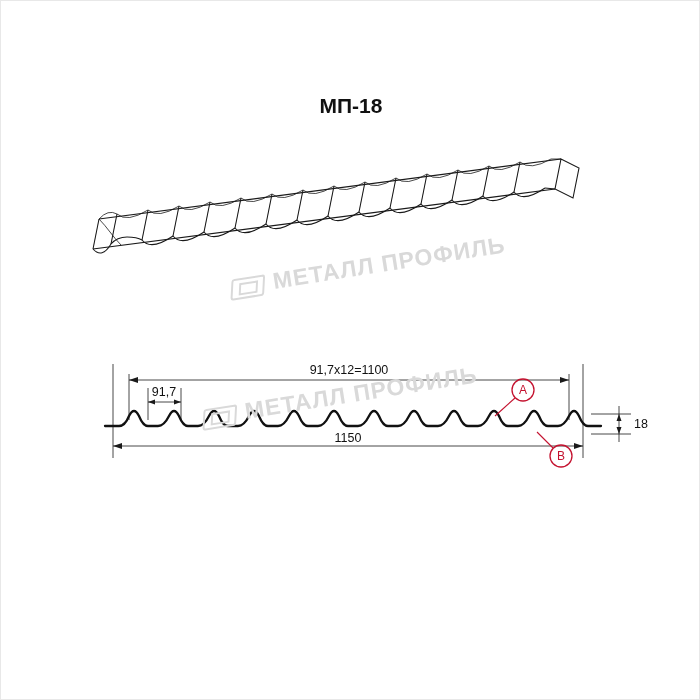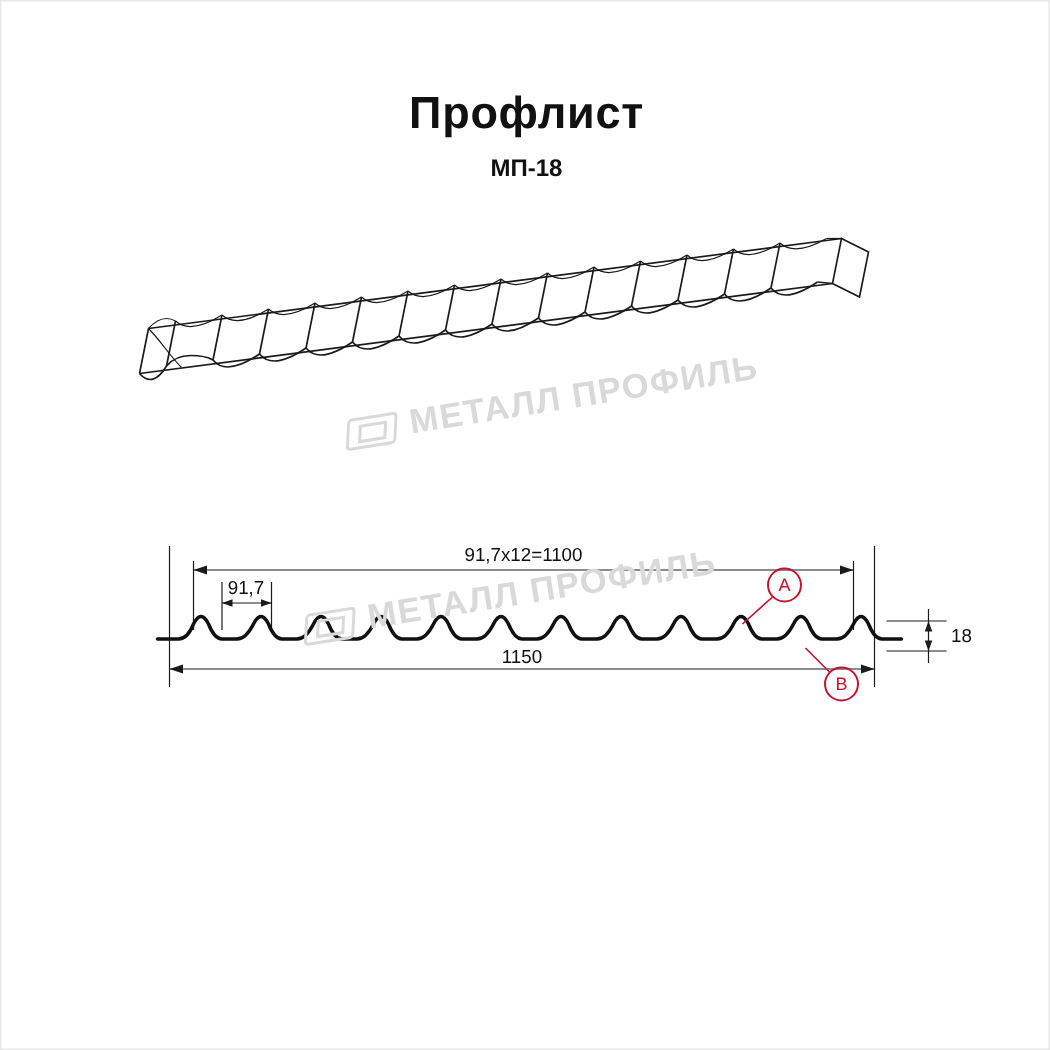--- a/index.html
+++ b/index.html
@@ -27,25 +27,25 @@
     left: 0;
     width: 700px;
     text-align: center;
     font-size: 30px;
     font-weight: bold;
     letter-spacing: 0.5px;
     color: #111111;
   }
   .subtitle {
     position: absolute;
-    top: 103px;
+    top: 93px;
     left: 0;
     width: 700px;
     text-align: center;
-    font-size: 16px;
+    font-size: 21px;
     font-weight: bold;
     color: #111111;
   }
   .iso-wrap {
     position: absolute;
     top: 140px;
     left: 60px;
     width: 580px;
     height: 170px;
   }
@@ -120,21 +120,20 @@
     font-family: "Liberation Sans", sans-serif;
     font-size: 12px;
     fill: #c4122f;
   }
 </style>
 </head>
 <body>
 
 <div class="page">
 
-  <div class="title">Профлист</div>
   <div class="subtitle">МП-18</div>
 
   <div class="iso-wrap">
     <svg width="580" height="170" viewBox="0 0 580 170" aria-hidden="true">
 
       <path class="ln" d="M38 78 L500 18"></path>
 
       <path class="ln" d="M32 108 L494 48"></path>
 
       <path class="ln" d="M500 18 L518 27 L512 57 L494 48 Z"></path>

